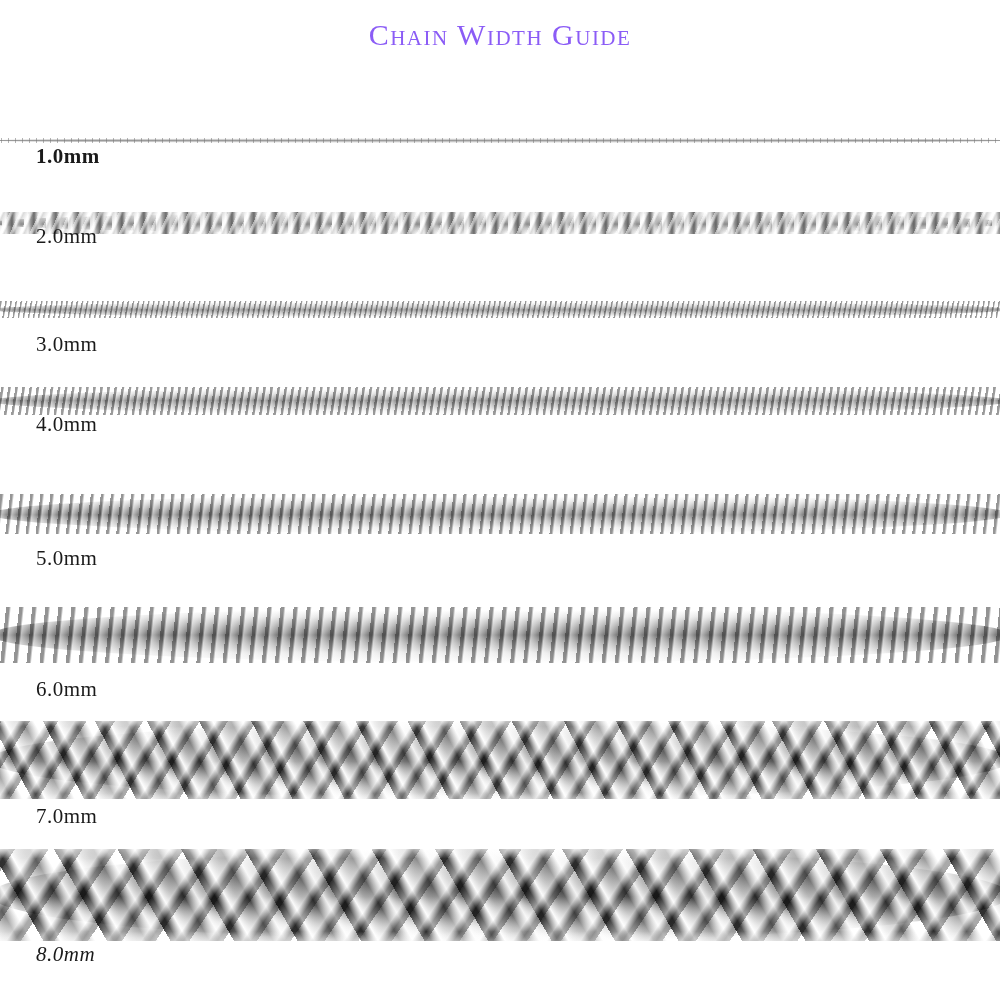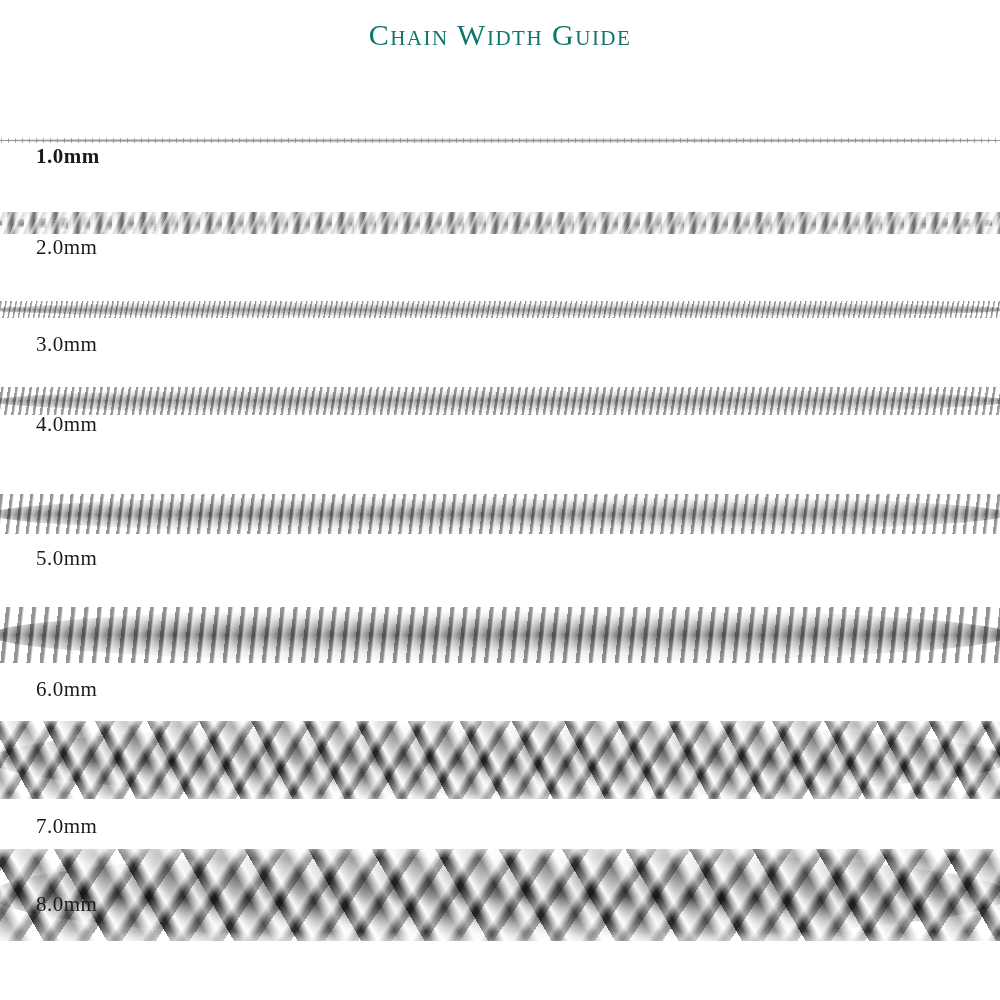--- a/index.html
+++ b/index.html
@@ -18,21 +18,21 @@
   #guide-title {
     position: absolute;
     top: 18px;
     left: 0;
     width: 1000px;
     text-align: center;
     font-family: "Liberation Serif", serif;
     font-size: 30px;
     font-variant: small-caps;
     letter-spacing: 1.5px;
-    color: #0f766e;
+    color: #8b5cf6;
   }
 
   .chain-row {
     position: absolute;
     left: 0;
     width: 1000px;
   }
 
   
   .chain-strip {
@@ -235,21 +235,21 @@
 </div>
 
 <div class="chain-row c2">
   <div class="chain-strip" style="top:196px;height:54px;">
     <div class="band">
       <div class="tex"></div>
       <div class="tex tex2"></div>
     </div>
     <div class="fade"></div>
   </div>
-  <div class="chain-label" style="top:235px;">2.0mm</div>
+  <div class="chain-label" style="top:224px;">2.0mm</div>
 </div>
 
 <div class="chain-row c3">
   <div class="chain-strip" style="top:285px;height:48px;">
     <div class="band">
       <div class="tex"></div>
     </div>
     <div class="fade"></div>
   </div>
   <div class="chain-label" style="top:332px;">3.0mm</div>
@@ -286,25 +286,25 @@
 </div>
 
 <div class="chain-row c7">
   <div class="chain-strip" style="top:708px;height:104px;">
     <div class="band">
       <div class="tex"></div>
       <div class="tex tex2"></div>
     </div>
     <div class="fade"></div>
   </div>
-  <div class="chain-label" style="top:804px;margin-top:10px;">7.0mm</div>
+  <div class="chain-label" style="top:804px;">7.0mm</div>
 </div>
 
 <div class="chain-row c8">
   <div class="chain-strip" style="top:838px;height:114px;">
     <div class="band">
       <div class="tex"></div>
       <div class="tex tex2"></div>
     </div>
     <div class="fade"></div>
   </div>
-  <div class="chain-label" style="top:892px;">8.0mm</div>
+  <div class="chain-label" style="top:942px;font-style:italic;">8.0mm</div>
 </div>
 
 </body></html>

